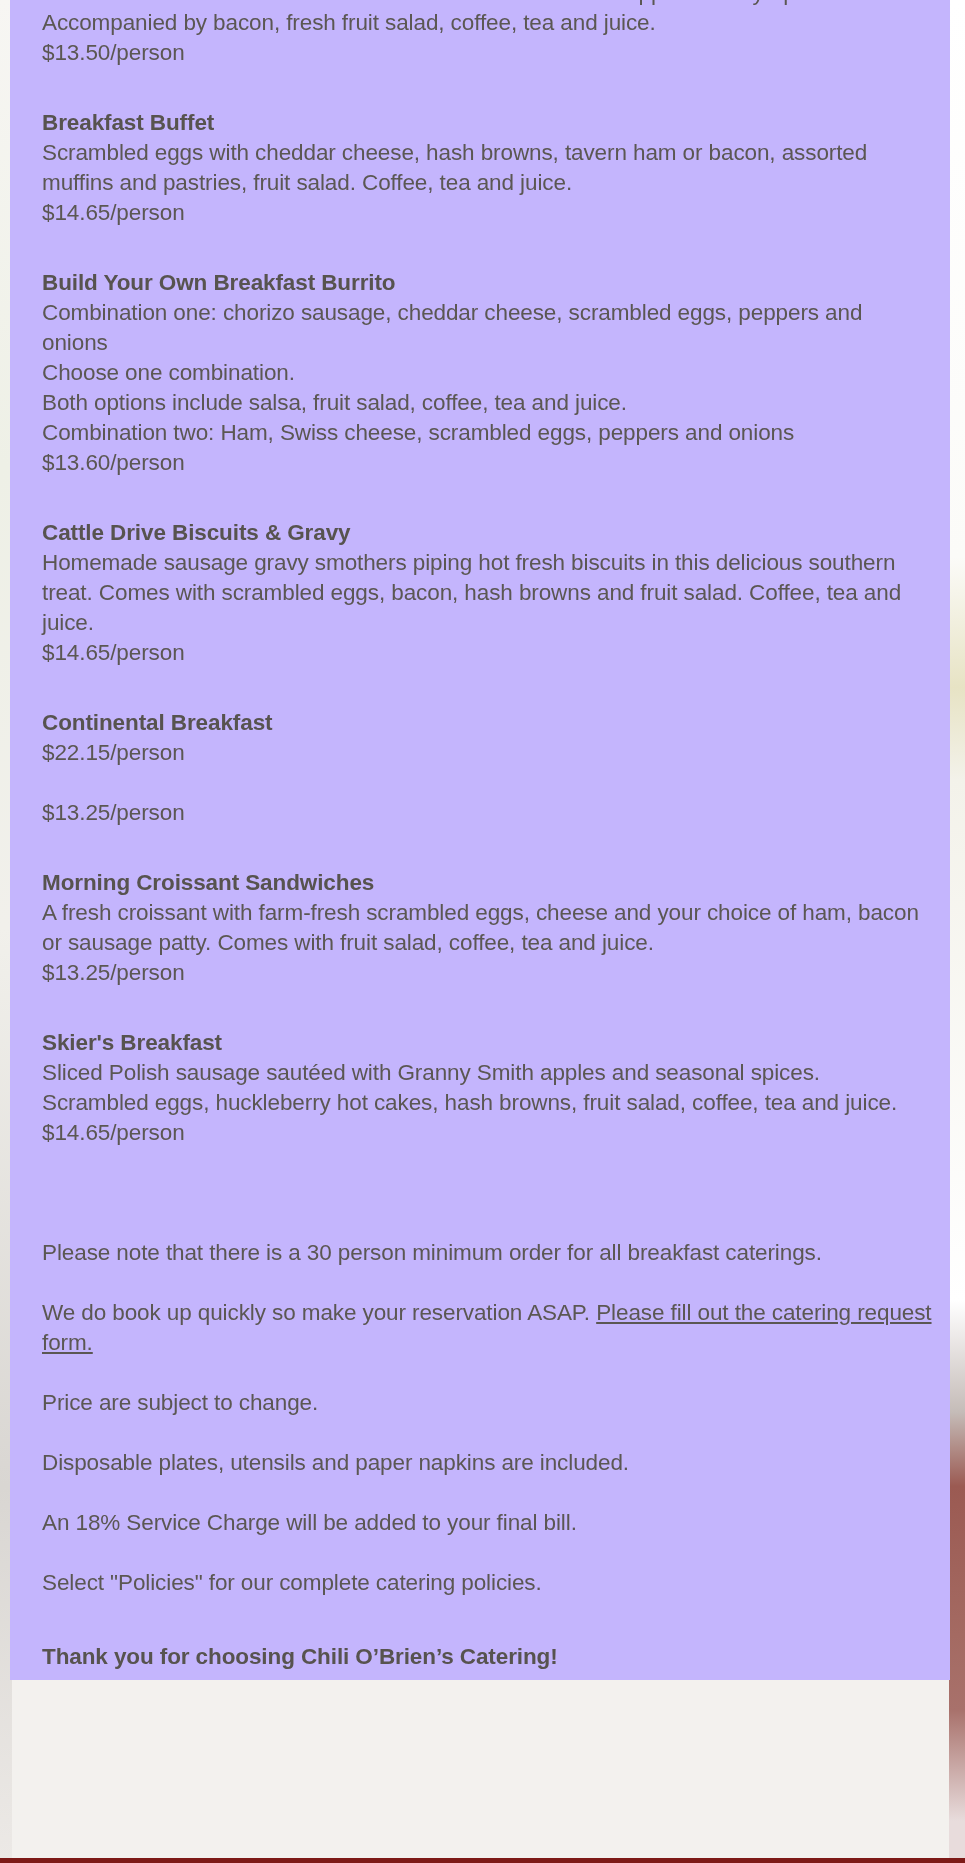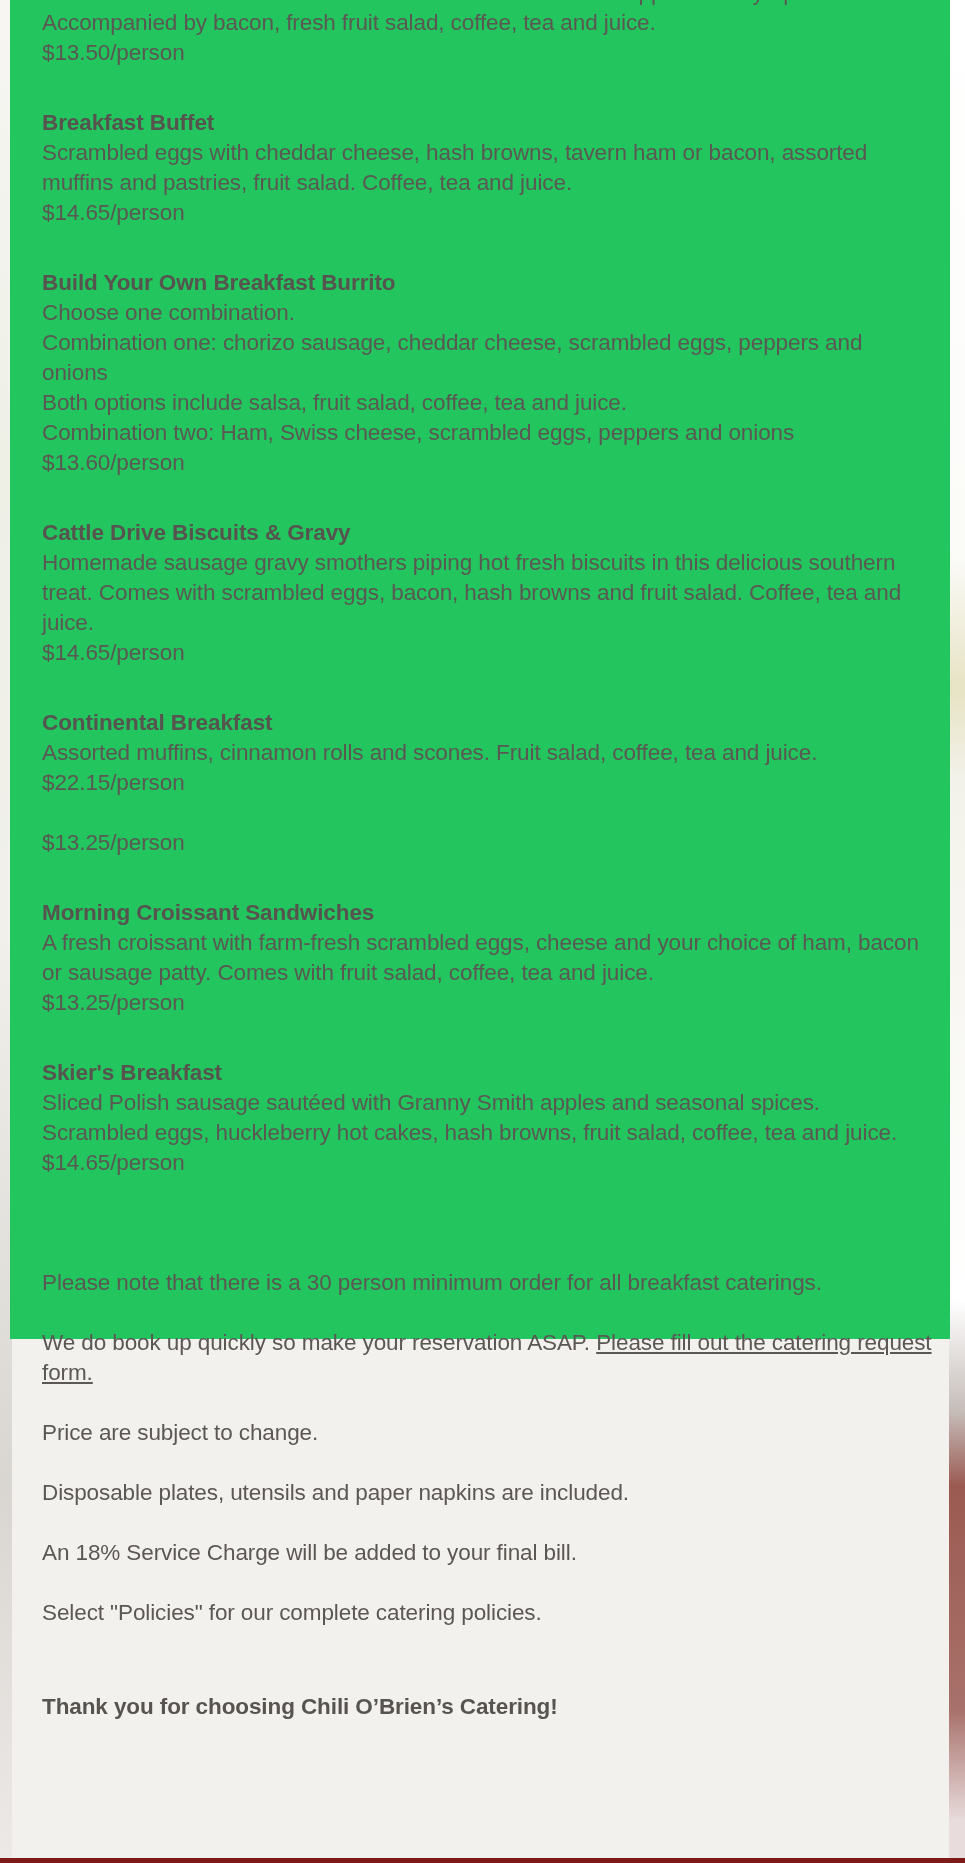--- a/index.html
+++ b/index.html
@@ -24,22 +24,22 @@
       position: absolute;
       right: 0; top: 0;
       width: 16px; height: 1858px;
       background: linear-gradient(180deg, #ffffff 0%, #fbfbf8 30%, #e7e3c4 37%, #f3f2ea 42%, #ffffff 70%, #c5bcb8 76%, #9b5a52 80%, #a46a62 88%, #a8716b 92%, #e8dcdc 98%);
     }
     .panel {
       position: absolute;
       left: 10px;
       top: 0;
       width: 940px;
-      height: 1339px;
-      background: #22c55e;
+      height: 1680px;
+      background: #c4b5fd;
     }
     .content {
       position: absolute;
       left: 32px;
       top: -22px;
       width: 890px;
       color: #5b5753;
       font-size: 22.5px;
       line-height: 30px;
       letter-spacing: -0.1px;
@@ -56,21 +56,21 @@
     .line { display: block; }
     .notes { margin-top: 90px; }
     .note { display: block; margin-bottom: 30px; }
     .link {
       color: #5b5753;
       text-decoration: underline;
       cursor: pointer;
     }
     .thanks {
       display: block;
-      margin-top: 64px;
+      margin-top: 44px;
       font-weight: bold;
       color: #57534f;
     }
     .footer-strip {
       position: absolute;
       left: 0;
       top: 1858px;
       width: 965px;
       height: 5px;
       background: #7d1a17;
@@ -92,36 +92,35 @@
     </div>
 
     <div class="item">
       <span class="item-title">Breakfast Buffet</span>
       <span class="line">Scrambled eggs with cheddar cheese, hash browns, tavern ham or bacon, assorted muffins and pastries, fruit salad. Coffee, tea and juice.</span>
       <span class="line">$14.65/person</span>
     </div>
 
     <div class="item">
       <span class="item-title">Build Your Own Breakfast Burrito</span>
+      <span class="line">Combination one: chorizo sausage, cheddar cheese, scrambled eggs, peppers and onions</span>
       <span class="line">Choose one combination.</span>
-      <span class="line">Combination one: chorizo sausage, cheddar cheese, scrambled eggs, peppers and onions</span>
       <span class="line">Both options include salsa, fruit salad, coffee, tea and juice.</span>
       <span class="line">Combination two: Ham, Swiss cheese, scrambled eggs, peppers and onions</span>
       <span class="line">$13.60/person</span>
     </div>
 
     <div class="item">
       <span class="item-title">Cattle Drive Biscuits &amp; Gravy</span>
       <span class="line">Homemade sausage gravy smothers piping hot fresh biscuits in this delicious southern treat. Comes with scrambled eggs, bacon, hash browns and fruit salad. Coffee, tea and juice.</span>
       <span class="line">$14.65/person</span>
     </div>
 
     <div class="item">
       <span class="item-title">Continental Breakfast</span>
-      <span class="line">Assorted muffins, cinnamon rolls and scones. Fruit salad, coffee, tea and juice.</span>
       <span class="line">$22.15/person</span>
     </div>
 
     <div class="item">
       <span class="line">$13.25/person</span>
     </div>
 
     <div class="item">
       <span class="item-title">Morning Croissant Sandwiches</span>
       <span class="line">A fresh croissant with farm-fresh scrambled eggs, cheese and your choice of ham, bacon or sausage patty. Comes with fruit salad, coffee, tea and juice.</span>

